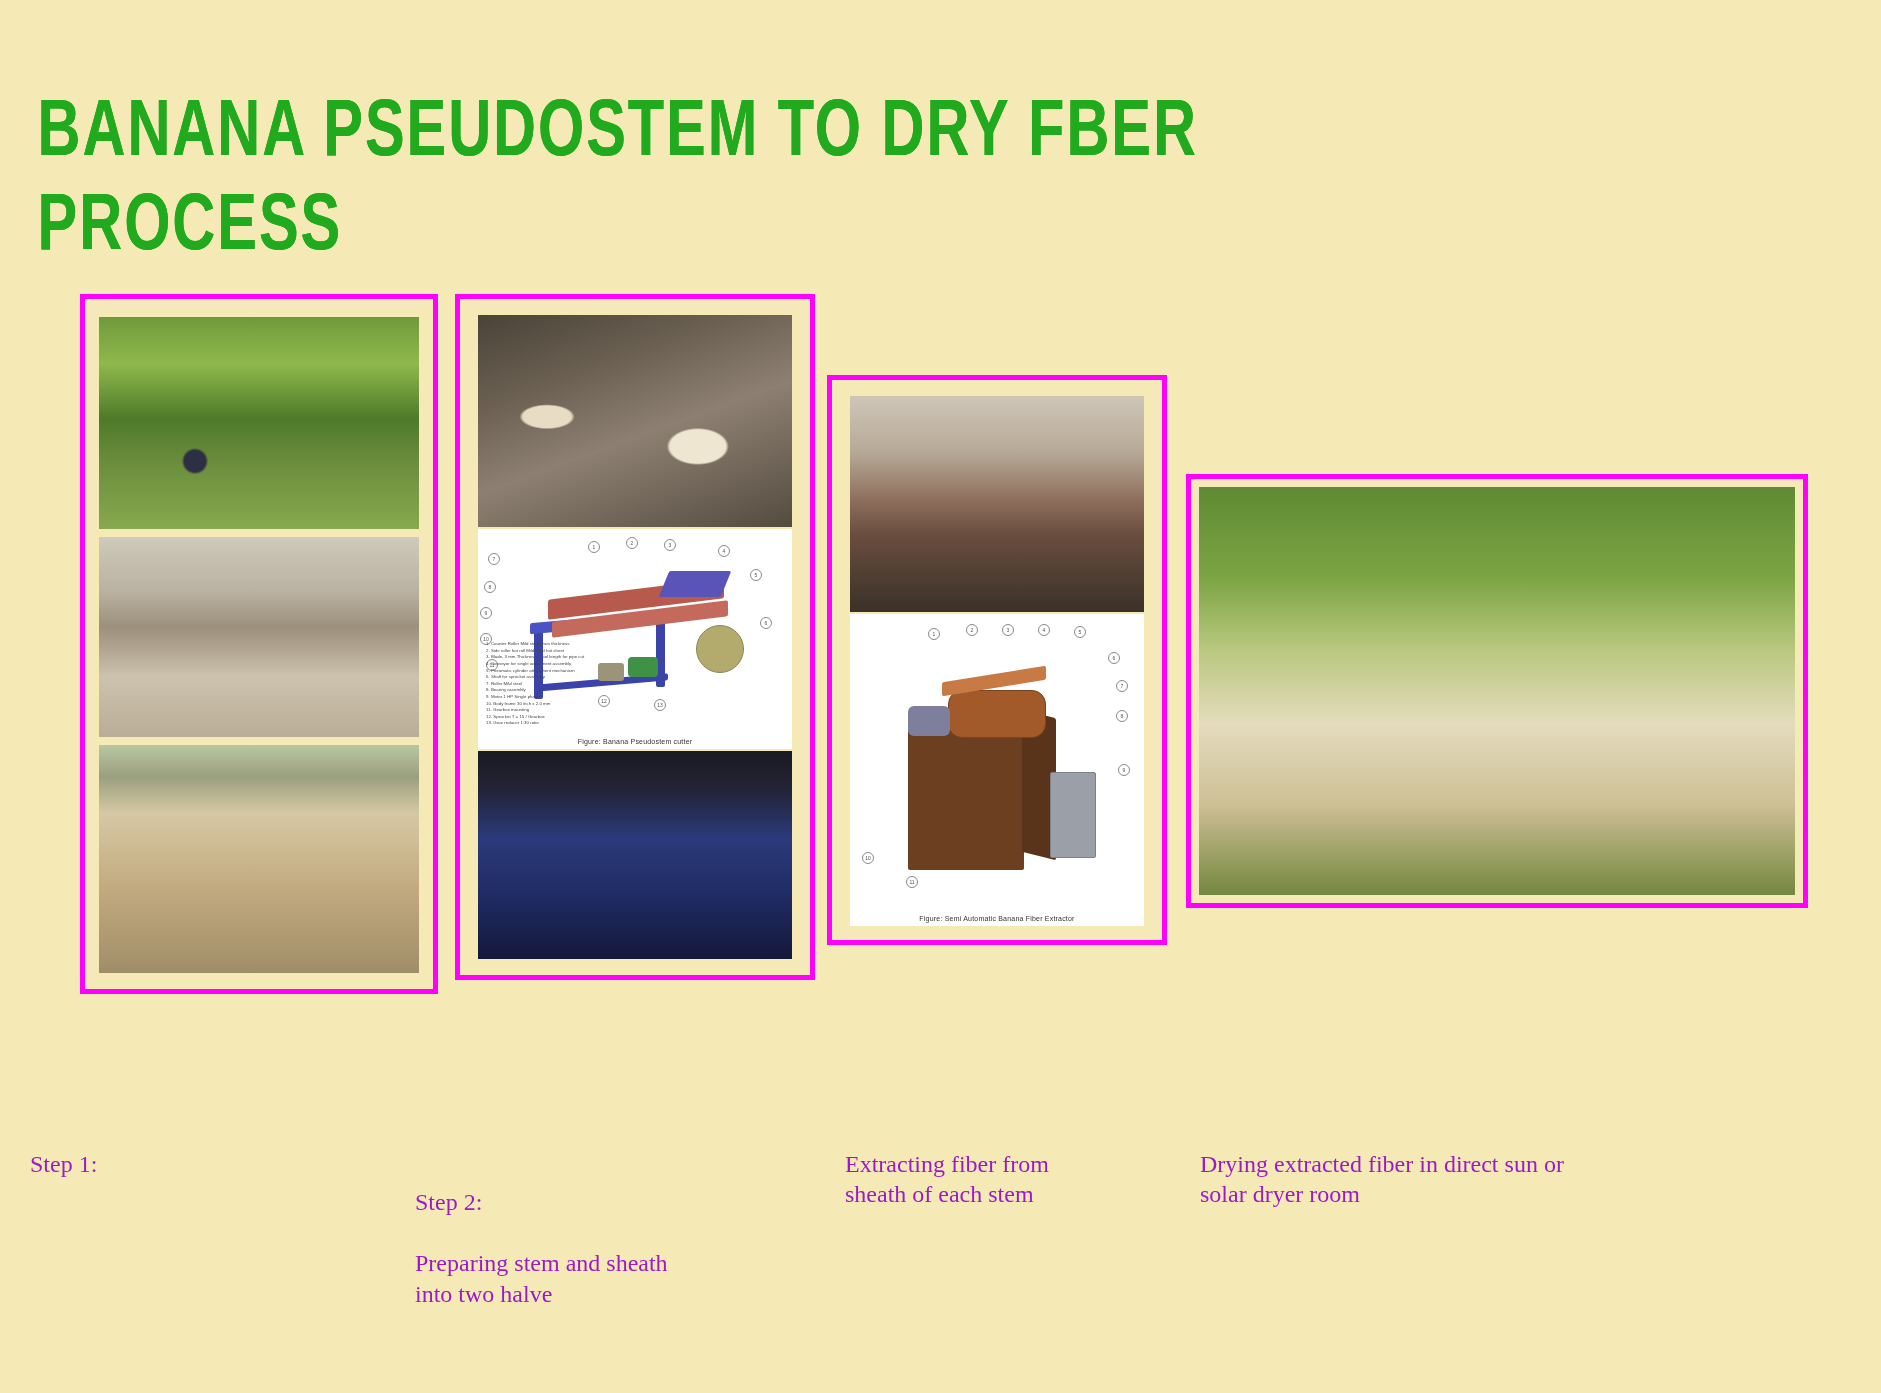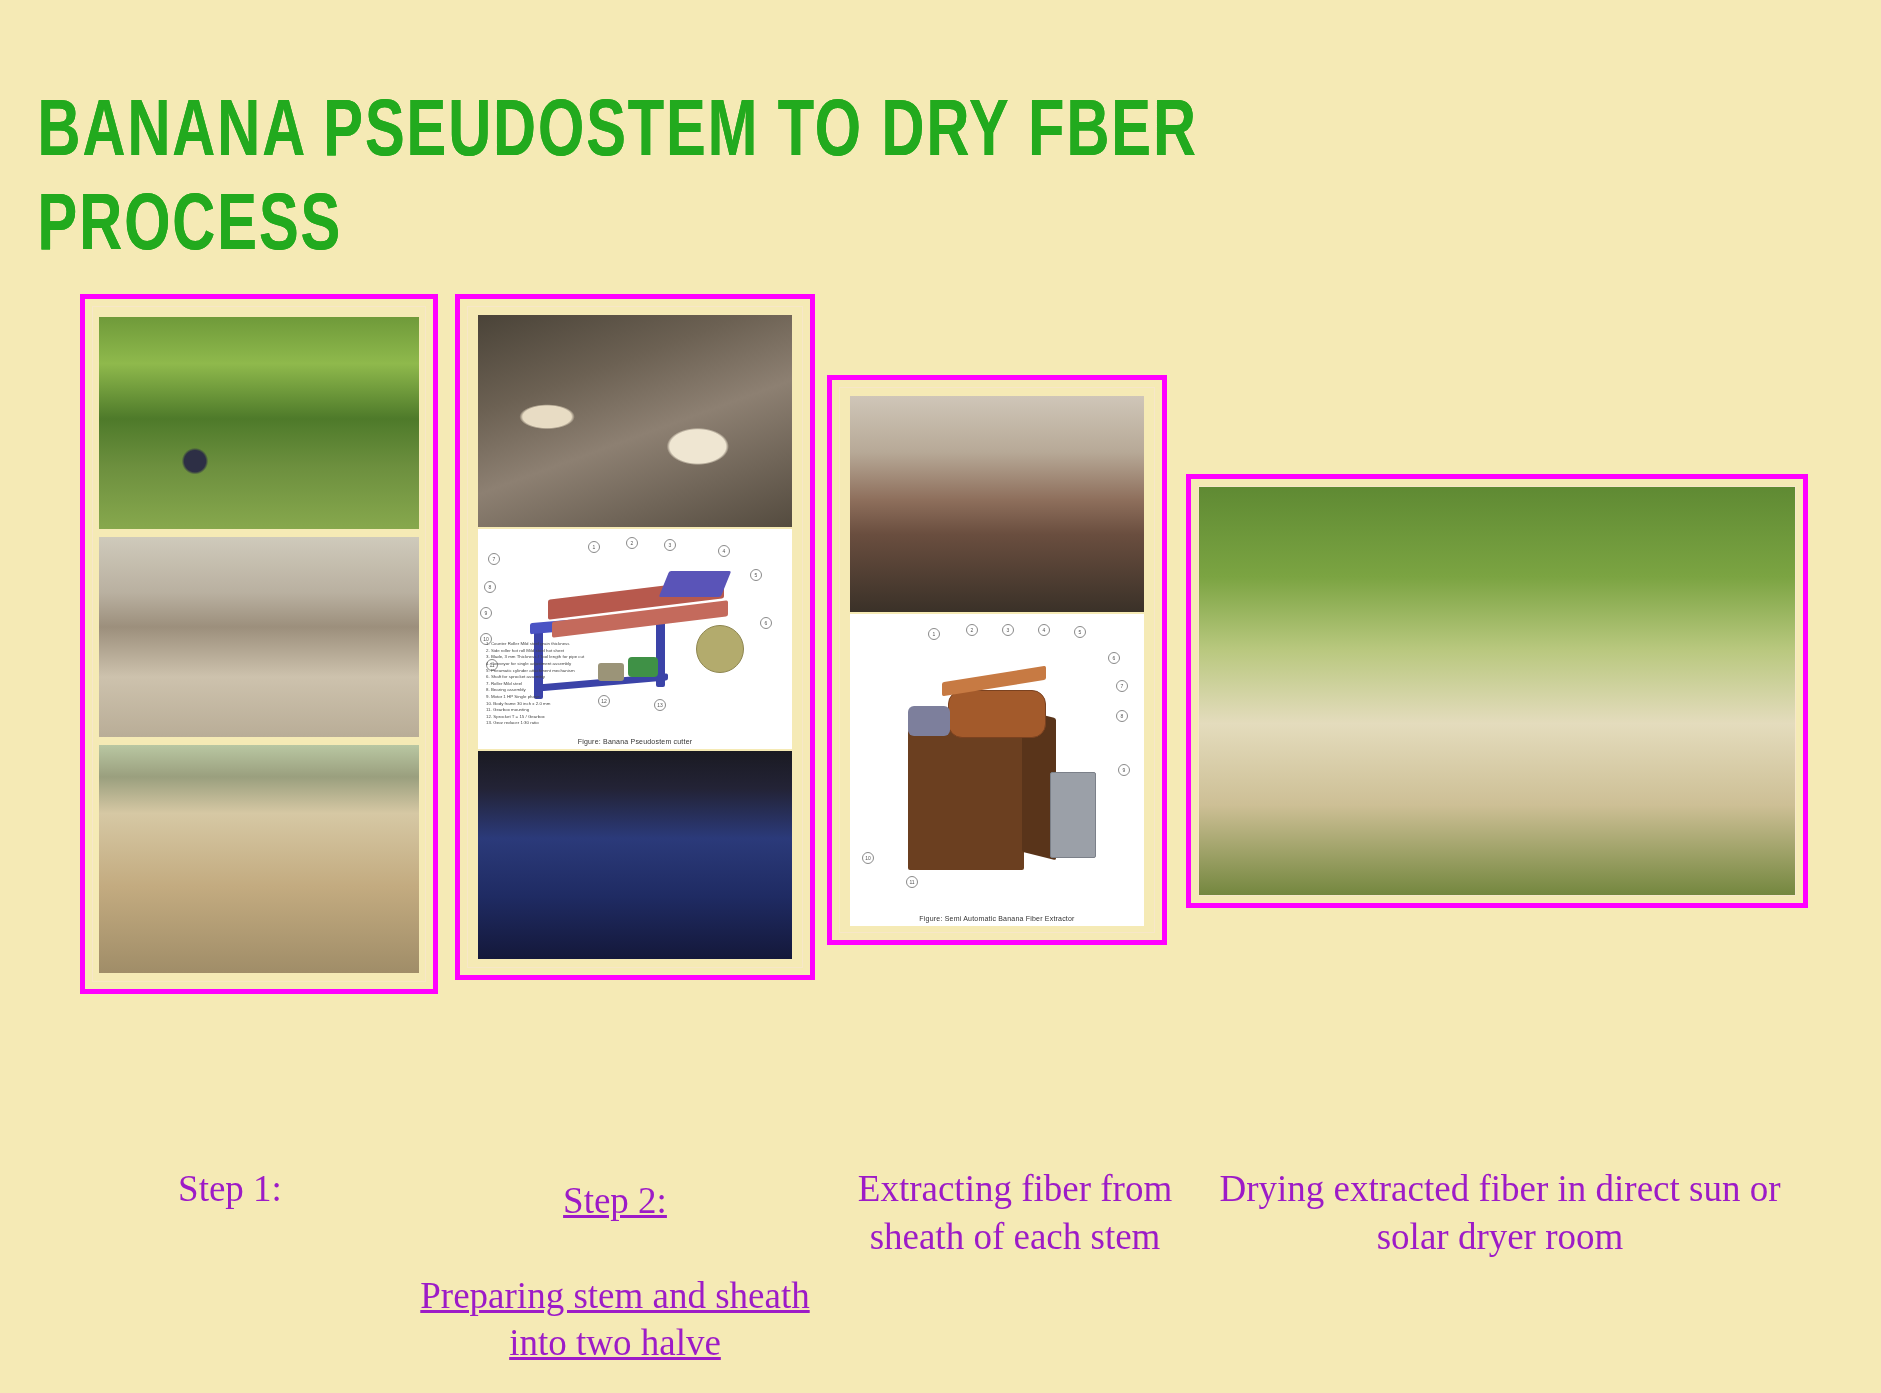--- a/index.html
+++ b/index.html
@@ -123,23 +123,22 @@
     font-family:"Liberation Sans",sans-serif;
     font-size:5px;color:#555;
     display:flex;align-items:center;justify-content:center;
   }
 
   
   .step-cap{
     position:absolute;
     color:#9d1bc7;
     font-family:"Liberation Serif",serif;
-    font-size:37px;
+    font-size:24px;
     line-height:1.28;
-    text-align:center;
     white-space:pre-line;
   }
 </style>
 </head>
 <body>
 
 <div id="title-block">
   <div class="title-line">BANANA PSEUDOSTEM TO DRY FBER</div>
   <div class="title-line second">PROCESS</div>
 </div>
@@ -239,21 +238,21 @@
 <div class="panel" style="left:1186px;top:474px;width:622px;height:434px;">
   <div class="panel-inner">
     <div class="ph photo-drying" style="width:100%;height:100%;"></div>
   </div>
 </div>
 
 <div class="step-cap" style="left:30px;top:1118px;width:400px;">
   <div>Step 1:</div>
 </div>
 
-<div class="step-cap" style="left:415px;top:1130px;width:400px;text-decoration:underline;">
+<div class="step-cap" style="left:415px;top:1156px;width:400px;">
   <div>Step 2:</div>
   <div>Preparing stem and sheath
 into two halve</div>
 </div>
 
 <div class="step-cap" style="left:845px;top:1118px;width:340px;">
   <div>Extracting fiber from
 sheath of each stem</div>
 </div>
 

